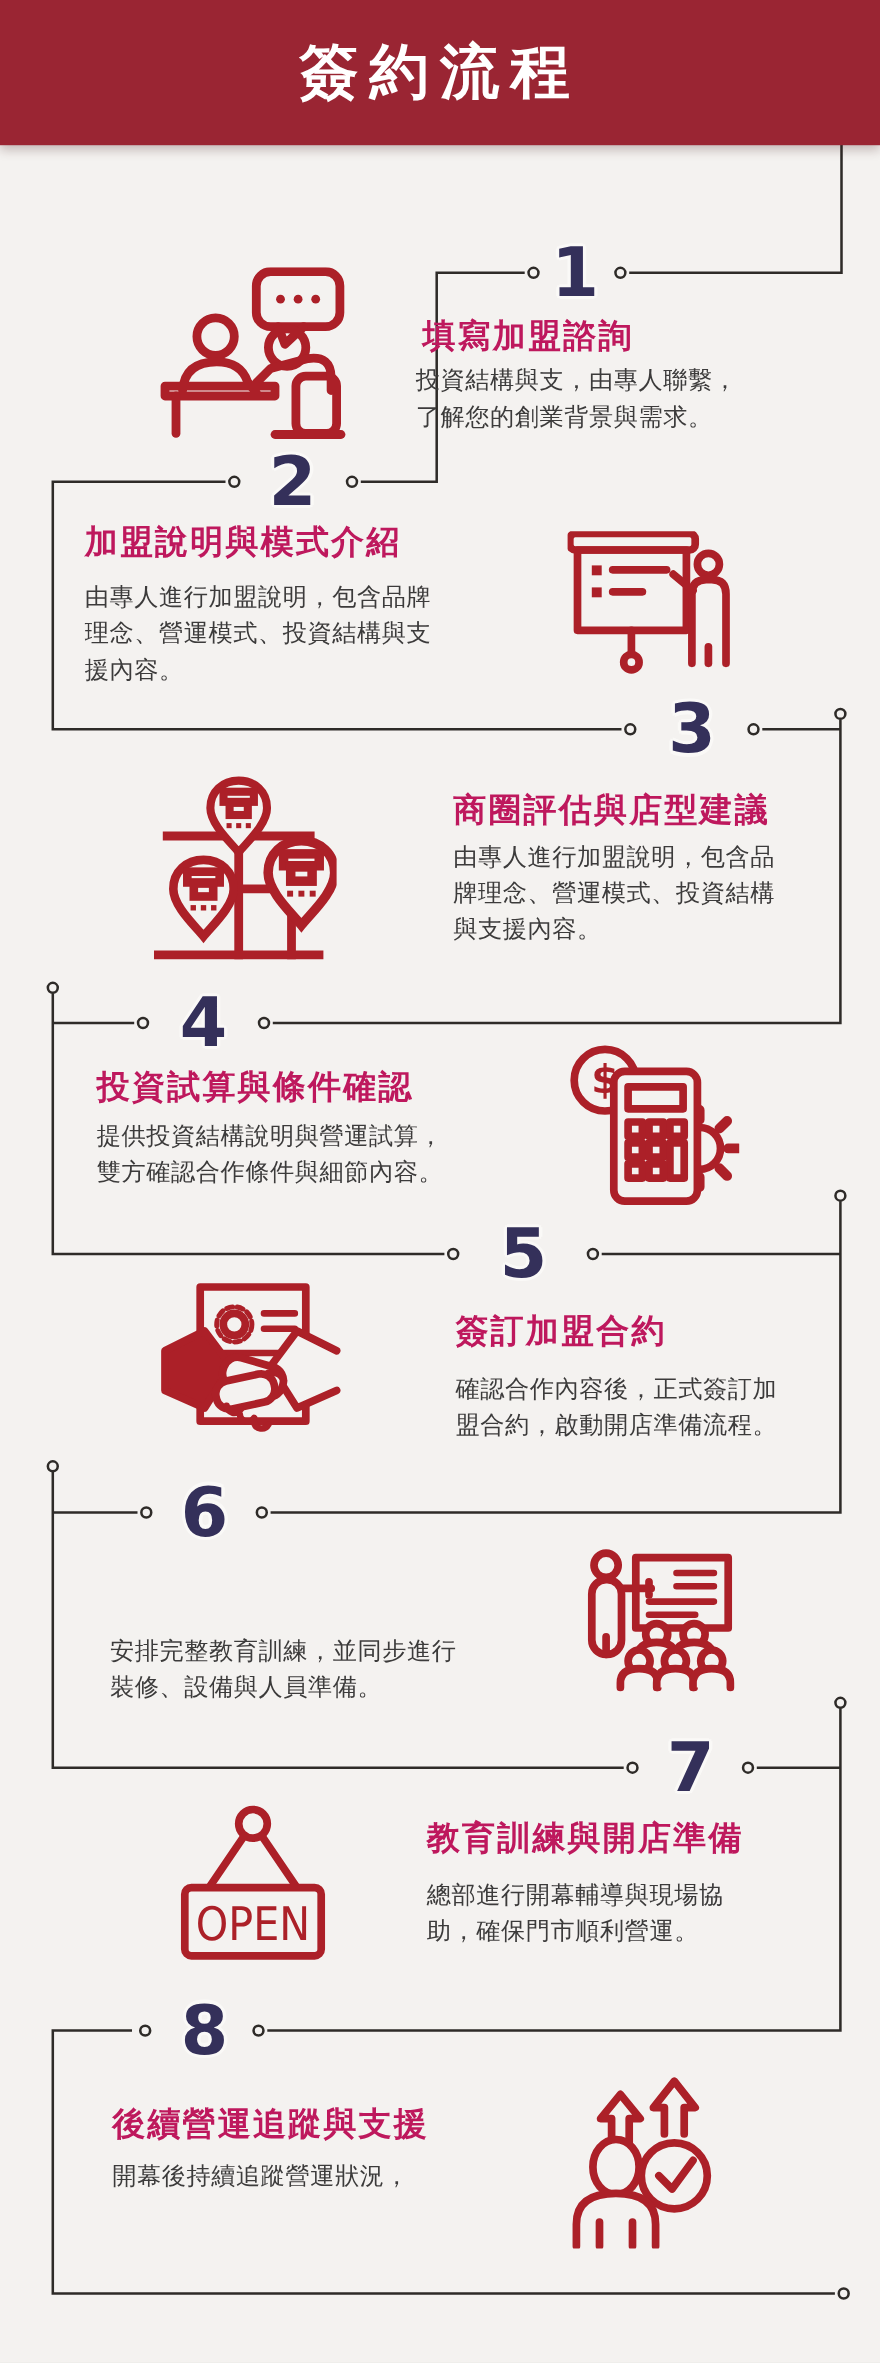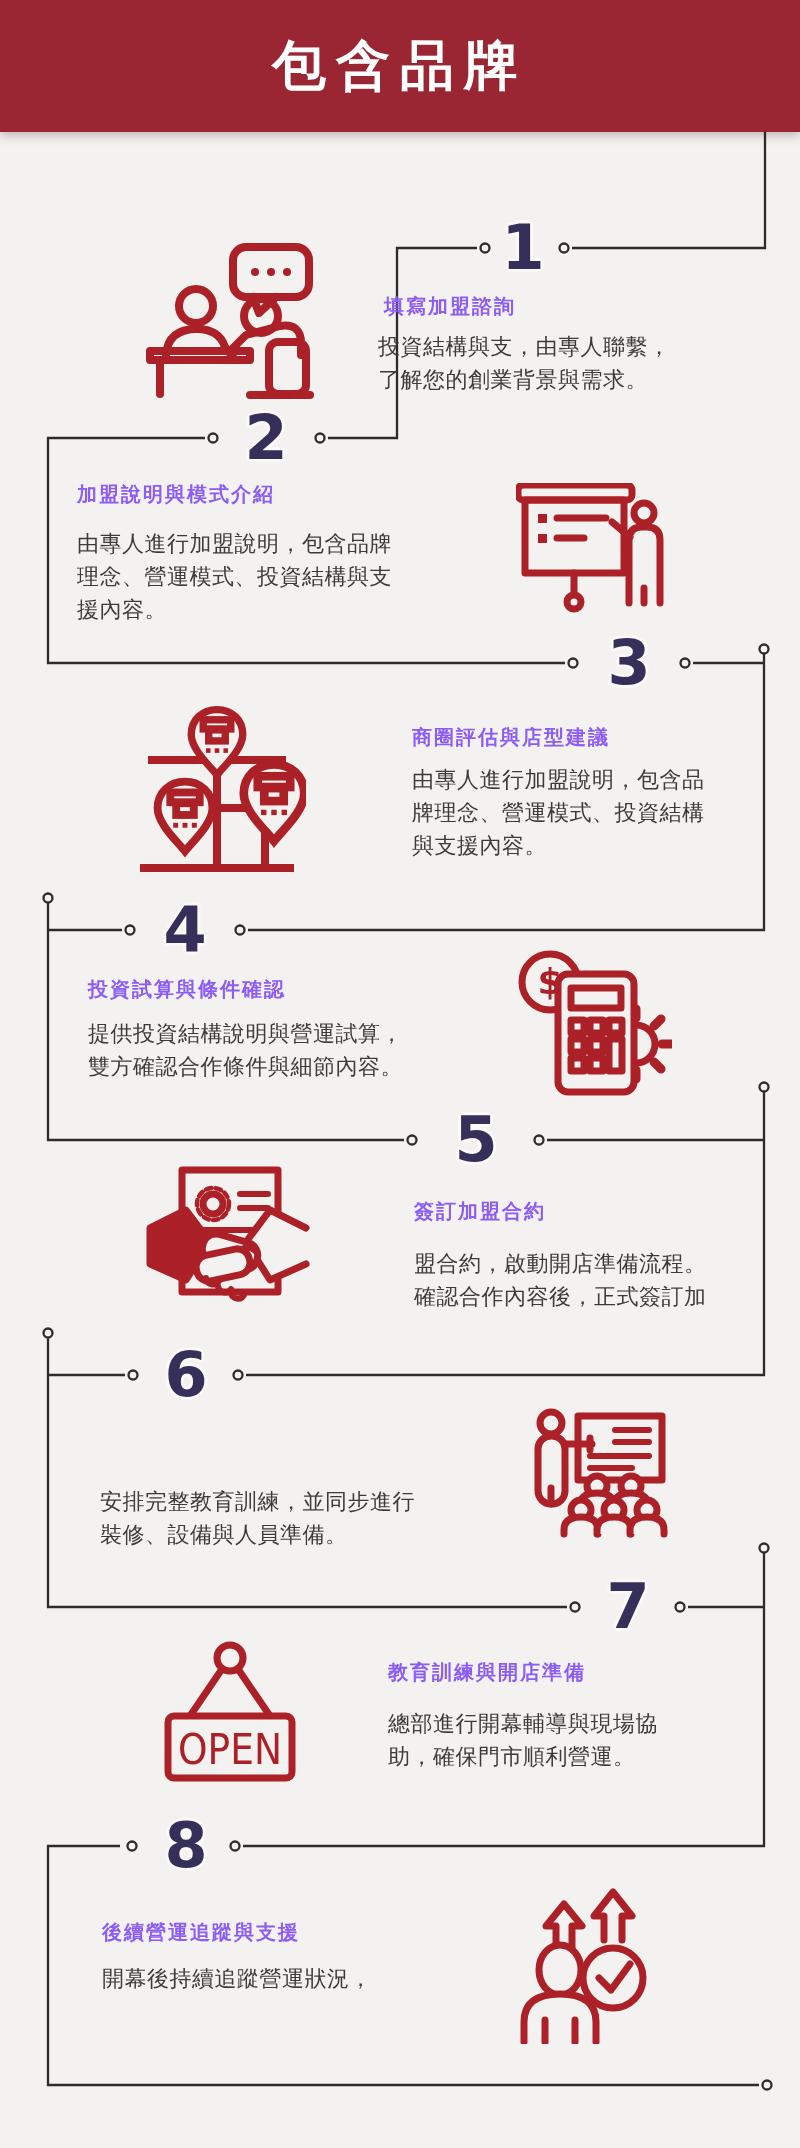--- a/index.html
+++ b/index.html
@@ -17,38 +17,38 @@
     margin:0;color:#FFFFFF;font-size:54px;font-weight:700;letter-spacing:10px;
   }
   .connectors{position:absolute;left:0;top:0;z-index:1;}
   .num{
     position:absolute;transform:translate(-50%,-50%);
     font-size:62px;font-weight:700;color:#34305A;z-index:4;line-height:1;
     text-shadow:-3px 0 #FAF9F7,3px 0 #FAF9F7,0 -3px #FAF9F7,0 3px #FAF9F7,
                 -2px -2px #FAF9F7,2px 2px #FAF9F7,-2px 2px #FAF9F7,2px -2px #FAF9F7;
   }
   .title{
-    position:absolute;font-size:20px;font-weight:700;color:#8b5cf6;
+    position:absolute;font-size:30px;font-weight:700;color:#be185d;
     letter-spacing:2px;white-space:nowrap;z-index:4;line-height:36px;
   }
   .desc{
     position:absolute;font-size:22px;color:#3C3B3B;z-index:4;line-height:33px;
     letter-spacing:0.5px;
   }
   .desc .line{white-space:nowrap;}
   .icon{position:absolute;z-index:2;}
   .icon svg{display:block;}
 </style>
 </head>
 <body>
 
 <div class="canvas">
 
   <div class="header">
-    <h1>包含品牌</h1>
+    <h1>簽約流程</h1>
   </div>
 
   <svg class="connectors" width="800" height="2148" viewBox="0 0 800 2148">
     <g stroke="#2E2B28" stroke-width="2.3" fill="none">
       <path d="M765 131 V248 H572
                M477 248 H397 V438 H328
                M205 438 H48 V663 H565
                M693 663 H764
                M764 654 V930 H248
                M122 930 H48
@@ -117,22 +117,22 @@
   </div>
 
   <div class="title" style="left:88px;top:971px">投資試算與條件確認</div>
   <div class="desc" style="left:88px;top:1017px">
     <div class="line">提供投資結構說明與營運試算，</div>
     <div class="line">雙方確認合作條件與細節內容。</div>
   </div>
 
   <div class="title" style="left:414px;top:1193px">簽訂加盟合約</div>
   <div class="desc" style="left:414px;top:1247px">
+    <div class="line">確認合作內容後，正式簽訂加</div>
     <div class="line">盟合約，啟動開店準備流程。</div>
-    <div class="line">確認合作內容後，正式簽訂加</div>
   </div>
 
   <div class="desc" style="left:100px;top:1485px">
     <div class="line">安排完整教育訓練，並同步進行</div>
     <div class="line">裝修、設備與人員準備。</div>
   </div>
 
   <div class="title" style="left:388px;top:1654px">教育訓練與開店準備</div>
   <div class="desc" style="left:388px;top:1707px">
     <div class="line">總部進行開幕輔導與現場協</div>

